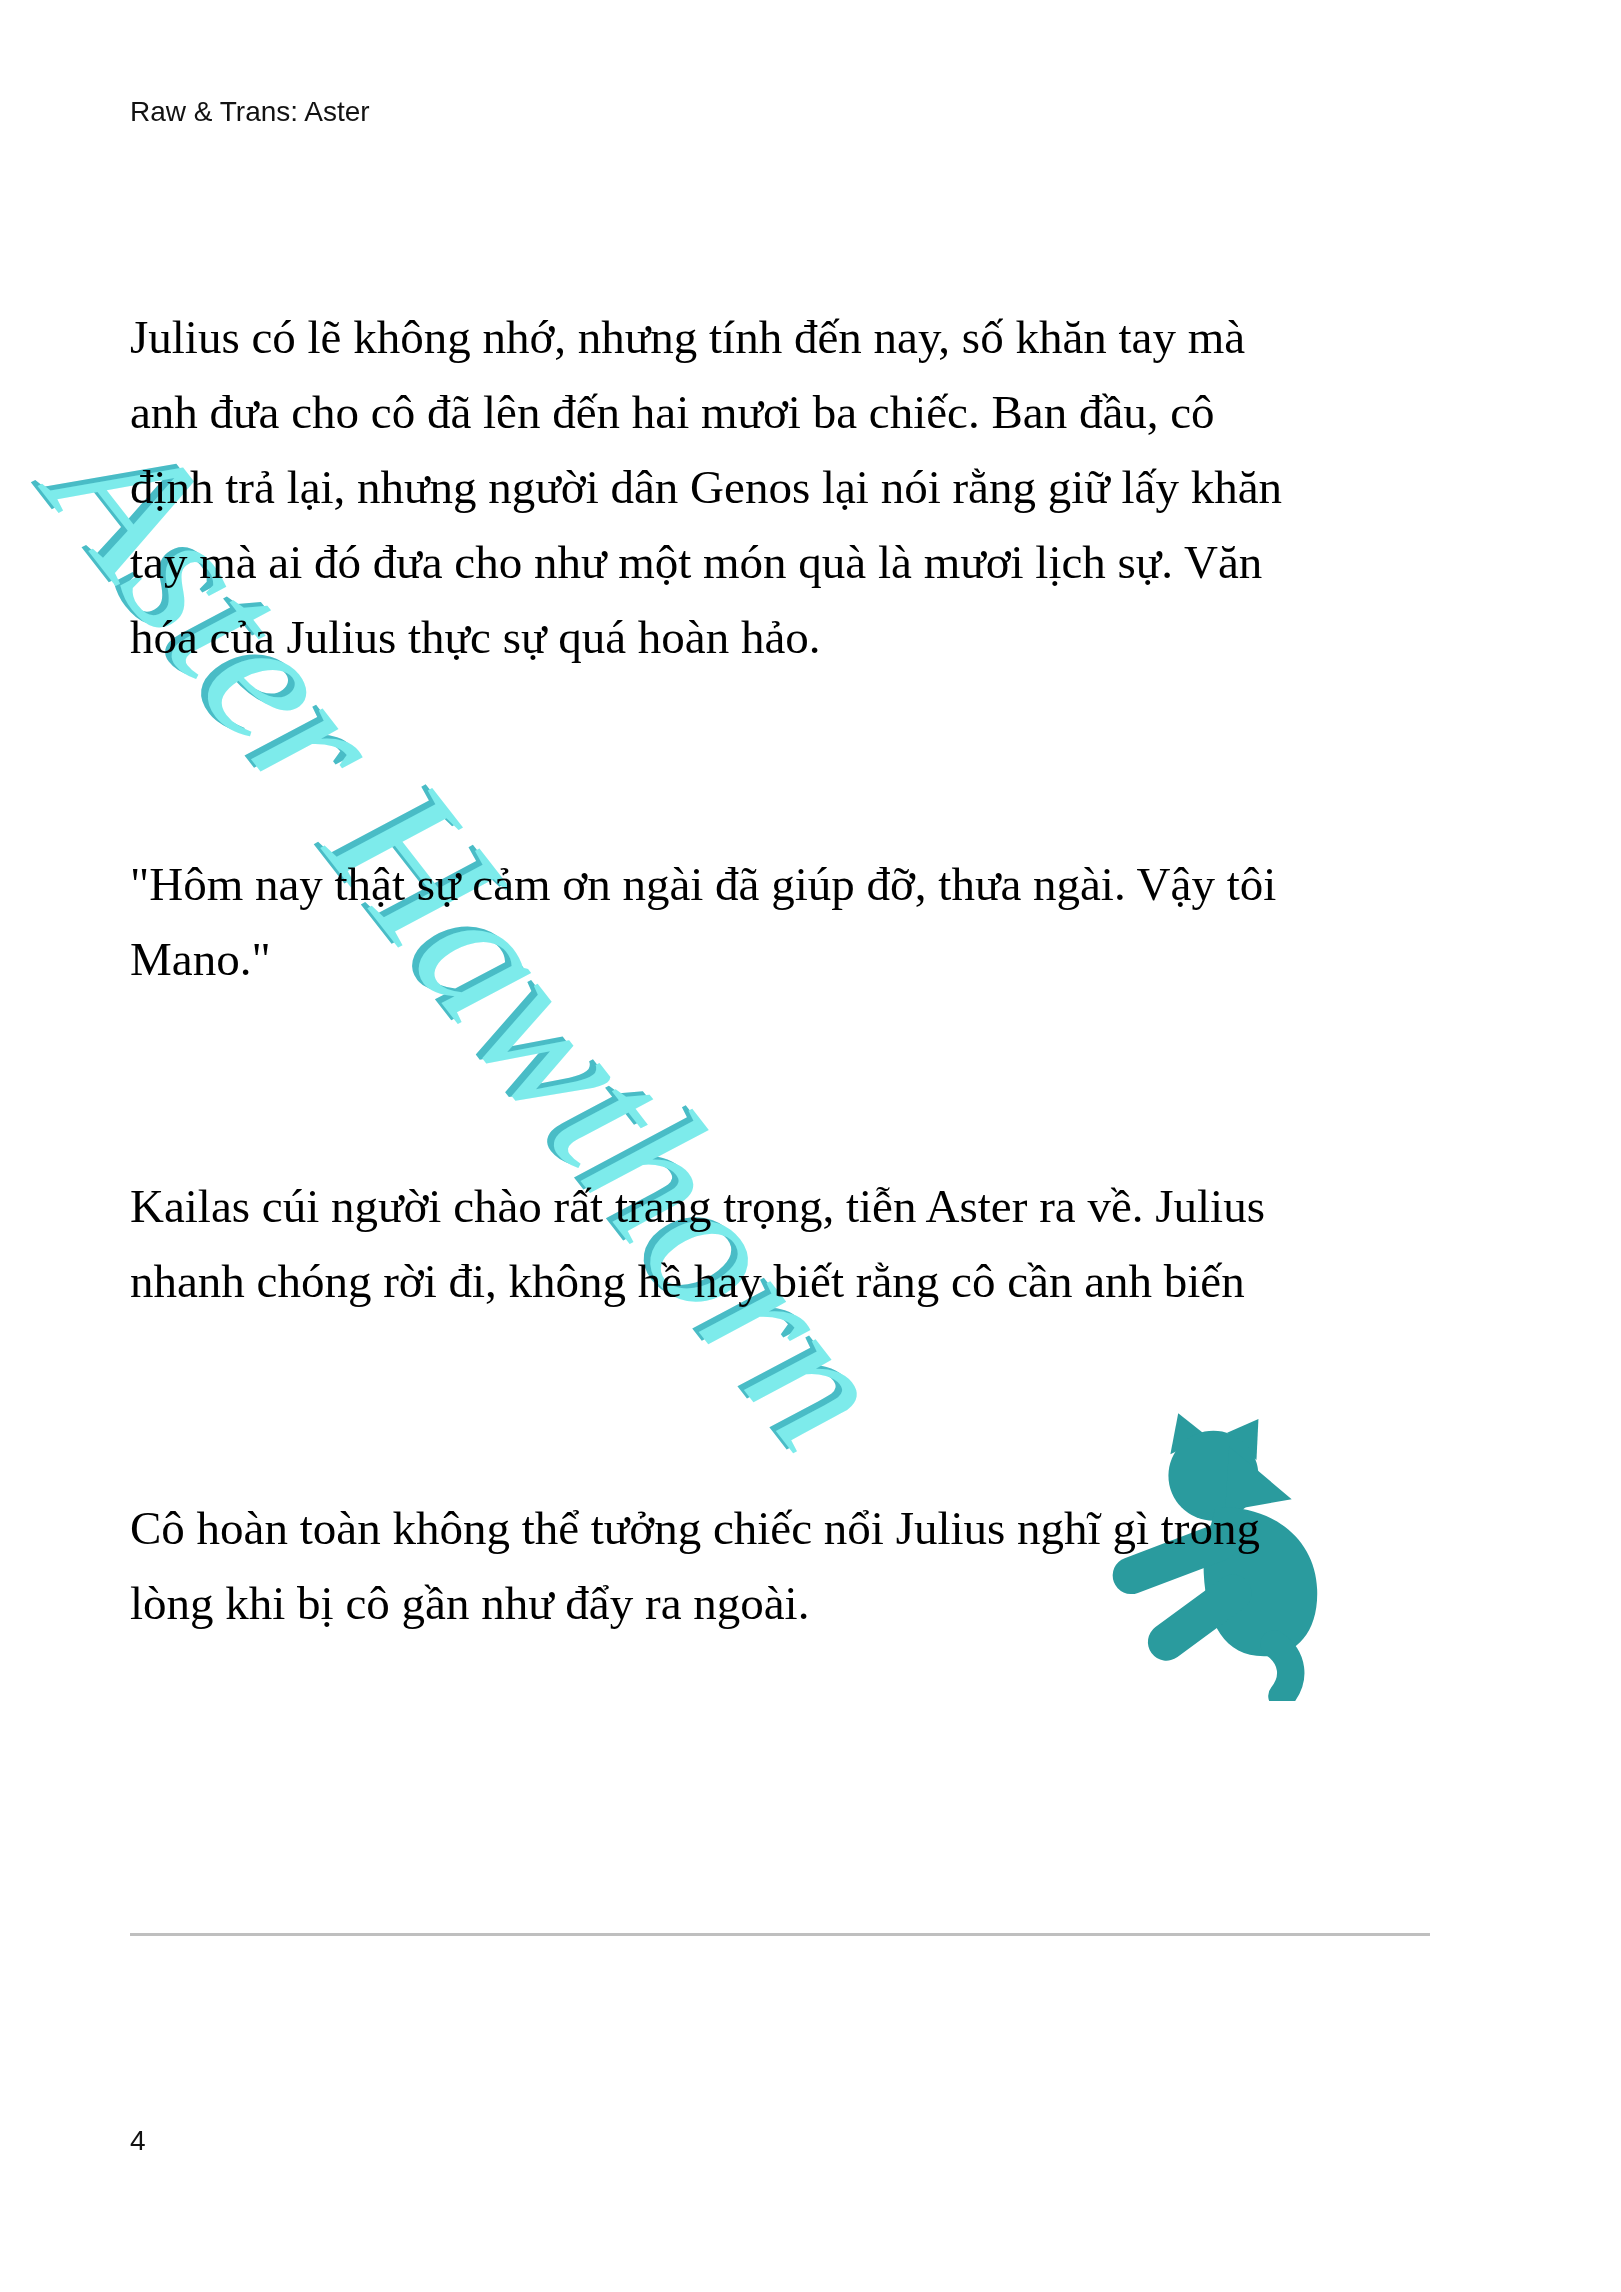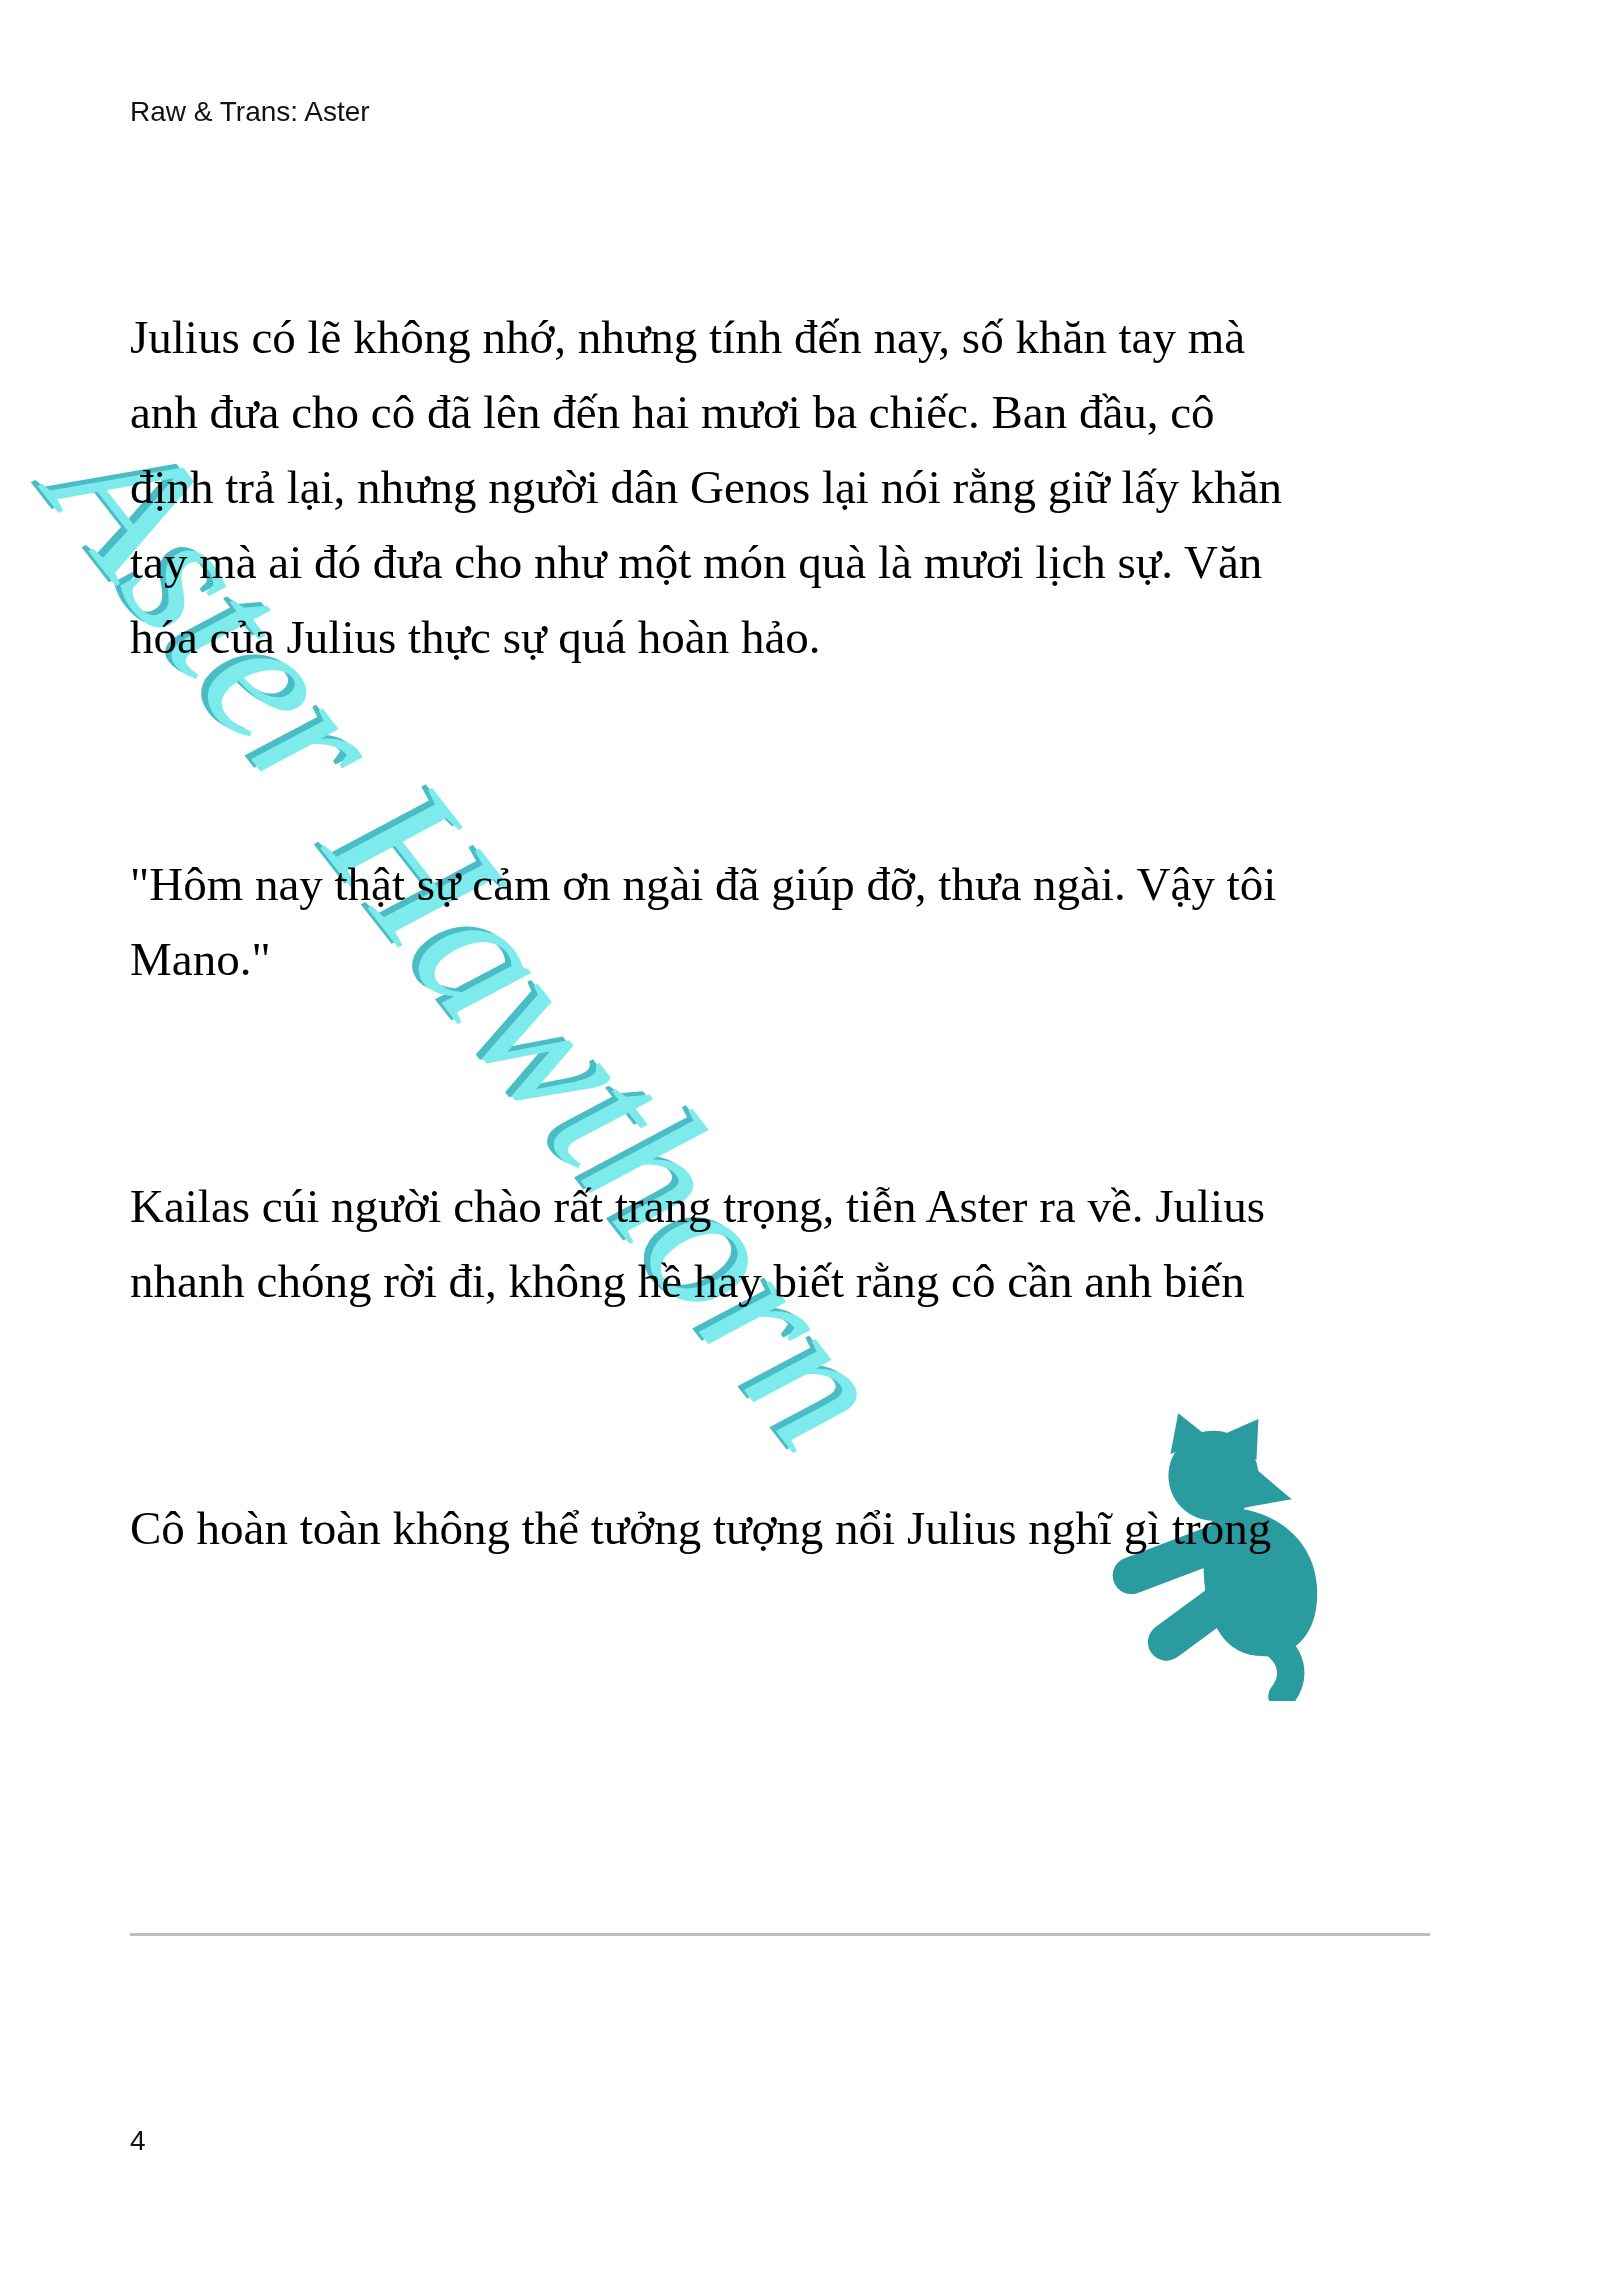--- a/index.html
+++ b/index.html
@@ -117,21 +117,22 @@
     </p>
     <p class="para">
       <span class="line">"Hôm nay thật sự cảm ơn ngài đã giúp đỡ, thưa ngài. Vậy tôi</span>
       <span class="line">Mano."</span>
     </p>
     <p class="para">
       <span class="line">Kailas cúi người chào rất trang trọng, tiễn Aster ra về. Julius</span>
       <span class="line">nhanh chóng rời đi, không hề hay biết rằng cô cần anh biến</span>
     </p>
     <p class="para">
-      <span class="line">Cô hoàn toàn không thể tưởng tượng nổi Julius nghĩ gì trong</span>
+      <span class="line">Cô hoàn toàn không thể tưởng chiếc nổi Julius nghĩ gì trong</span>
+      <span class="line">lòng khi bị cô gần như đẩy ra ngoài.</span>
     </p>
   </div>
 
   <div class="divider"></div>
 
   <div class="pagenum">4</div>
 
 </div>
 
 

